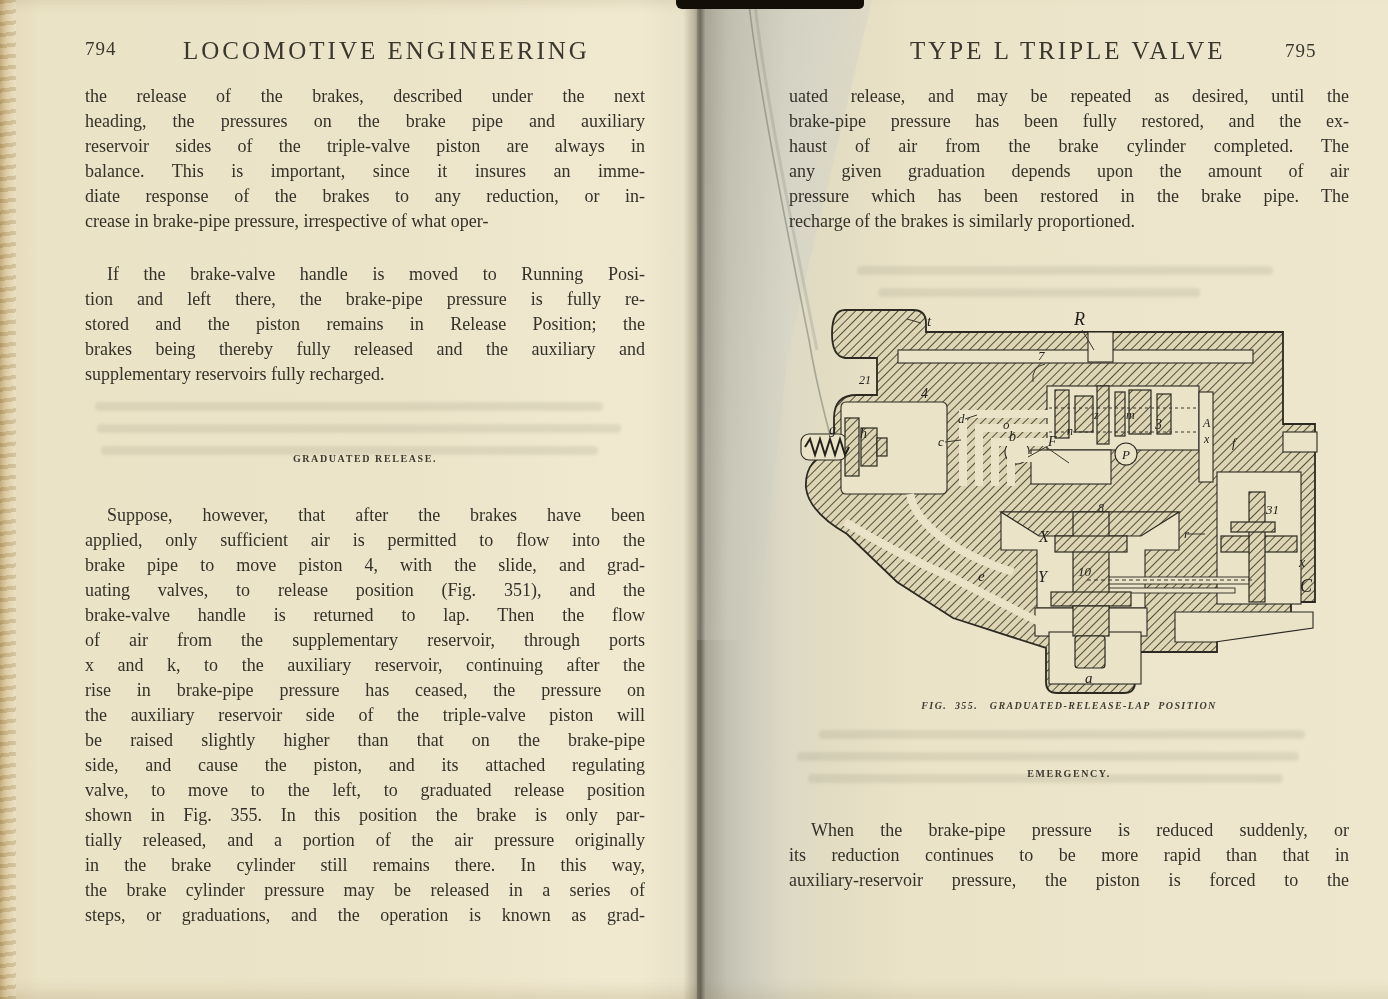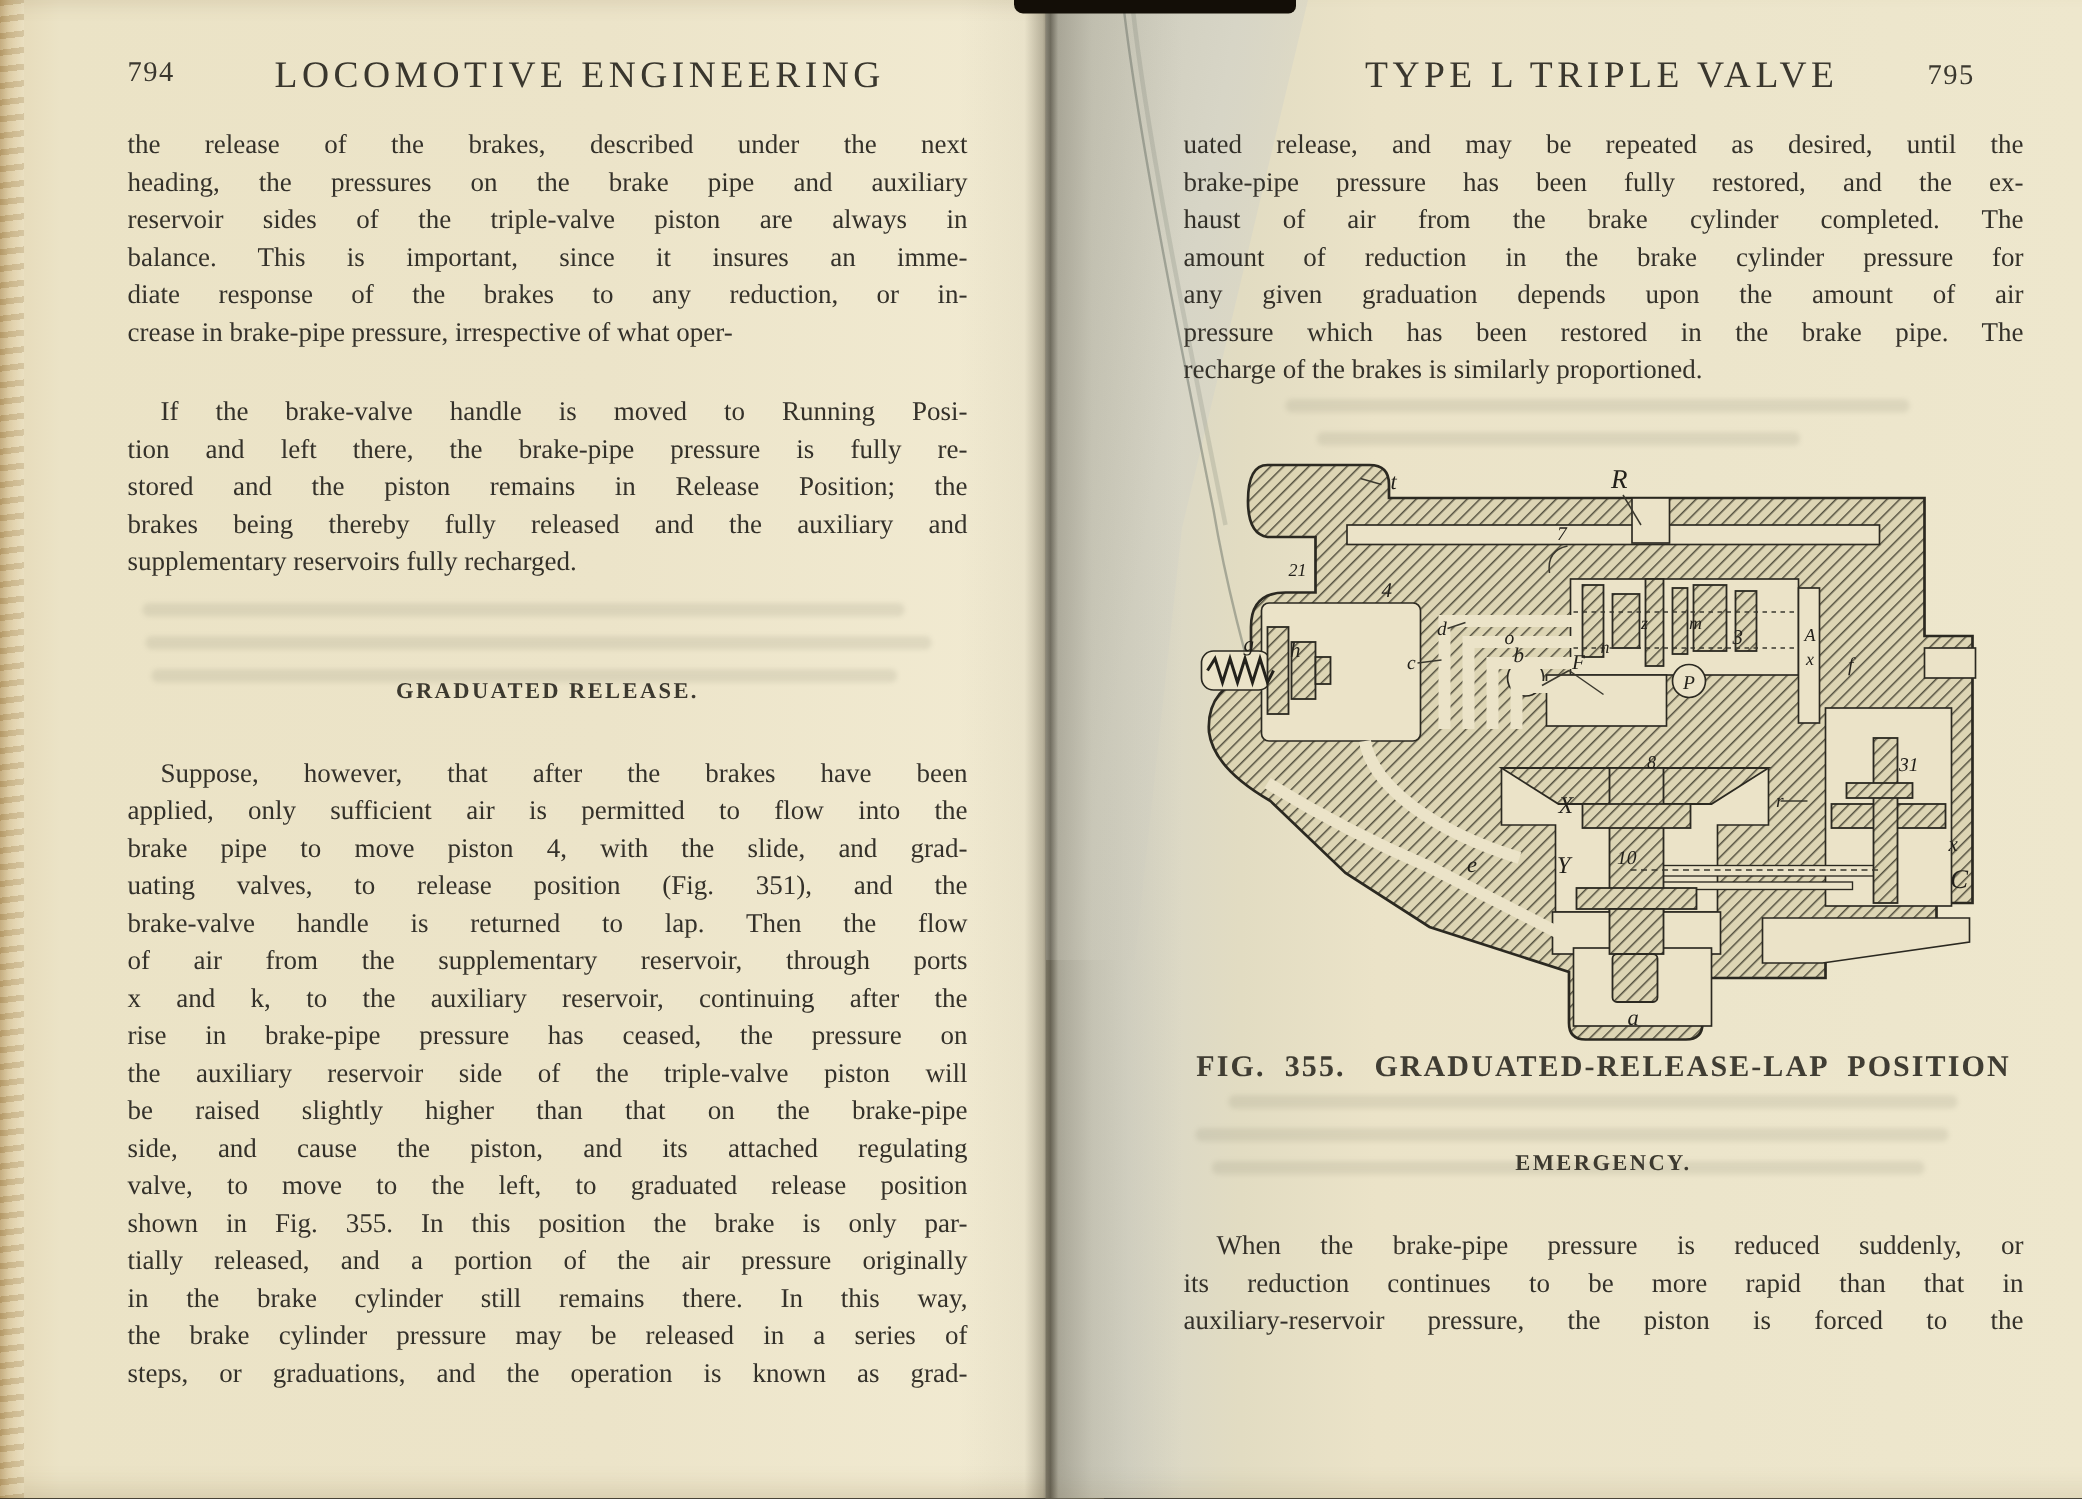--- a/index.html
+++ b/index.html
@@ -34,24 +34,24 @@
 
   
   .pagenum{position:absolute;font-size:19px;letter-spacing:1px;color:#3a372e;}
   .runhead{position:absolute;font-size:25px;letter-spacing:3px;color:#3a372e;white-space:nowrap;}
   .col{position:absolute;width:560px;}
   .para{font-size:18px;line-height:25px;}
   .tline{text-align:justify;text-align-last:justify;white-space:normal;}
   .para .tline:last-child{text-align-last:left;}
   .para.cont .tline:last-child{text-align-last:justify;}
   .para.ind .tline:first-child{text-indent:22px;}
-  .shead{position:absolute;width:560px;text-align:center;font-size:15px;font-weight:bold;
+  .shead{position:absolute;width:560px;text-align:center;font-size:10px;font-weight:bold;
     letter-spacing:1.6px;color:#3c392f;}
-  .caption{position:absolute;width:560px;text-align:center;font-size:20px;font-weight:bold;
-    letter-spacing:1.4px;color:#403d33;white-space:pre;}
+  .caption{position:absolute;width:560px;text-align:center;font-size:10px;font-weight:bold;
+    letter-spacing:1.4px;color:#403d33;white-space:pre;font-style:italic;}
 
   
   .ghost{position:absolute;pointer-events:none;}
   .gline{height:9px;margin-bottom:13px;background:#76755f;opacity:.14;filter:blur(1.6px);
     border-radius:4px;}
 
   
   #figure-svg{position:absolute;left:88px;top:296px;}
   #figure-svg text{font-family:"Liberation Serif","DejaVu Serif",serif;font-style:italic;fill:#23211b;}
 </style>
@@ -123,21 +123,20 @@
     </svg>
 
     <div class="runhead" style="left:213px;top:37px;">TYPE L TRIPLE VALVE</div>
     <div class="pagenum" style="left:588px;top:40px;">795</div>
 
     <div class="col" style="left:92px;top:84px;">
       <div class="para">
           <div class="tline">uated release, and may be repeated as desired, until the</div>
           <div class="tline">brake-pipe pressure has been fully restored, and the ex-</div>
           <div class="tline">haust of air from the brake cylinder completed.  The</div>
-          <div class="tline">amount of reduction in the brake cylinder pressure for</div>
           <div class="tline">any given graduation depends upon the amount of air</div>
           <div class="tline">pressure which has been restored in the brake pipe.  The</div>
           <div class="tline">recharge of the brakes is similarly proportioned.</div>
         </div>
     </div>
 
     <div class="ghost" style="left:108px;top:266px;width:520px;">
       <div class="gline" style="width:80%;margin-left:10%;"></div>
       <div class="gline" style="width:62%;margin-left:14%;"></div>
     </div>

